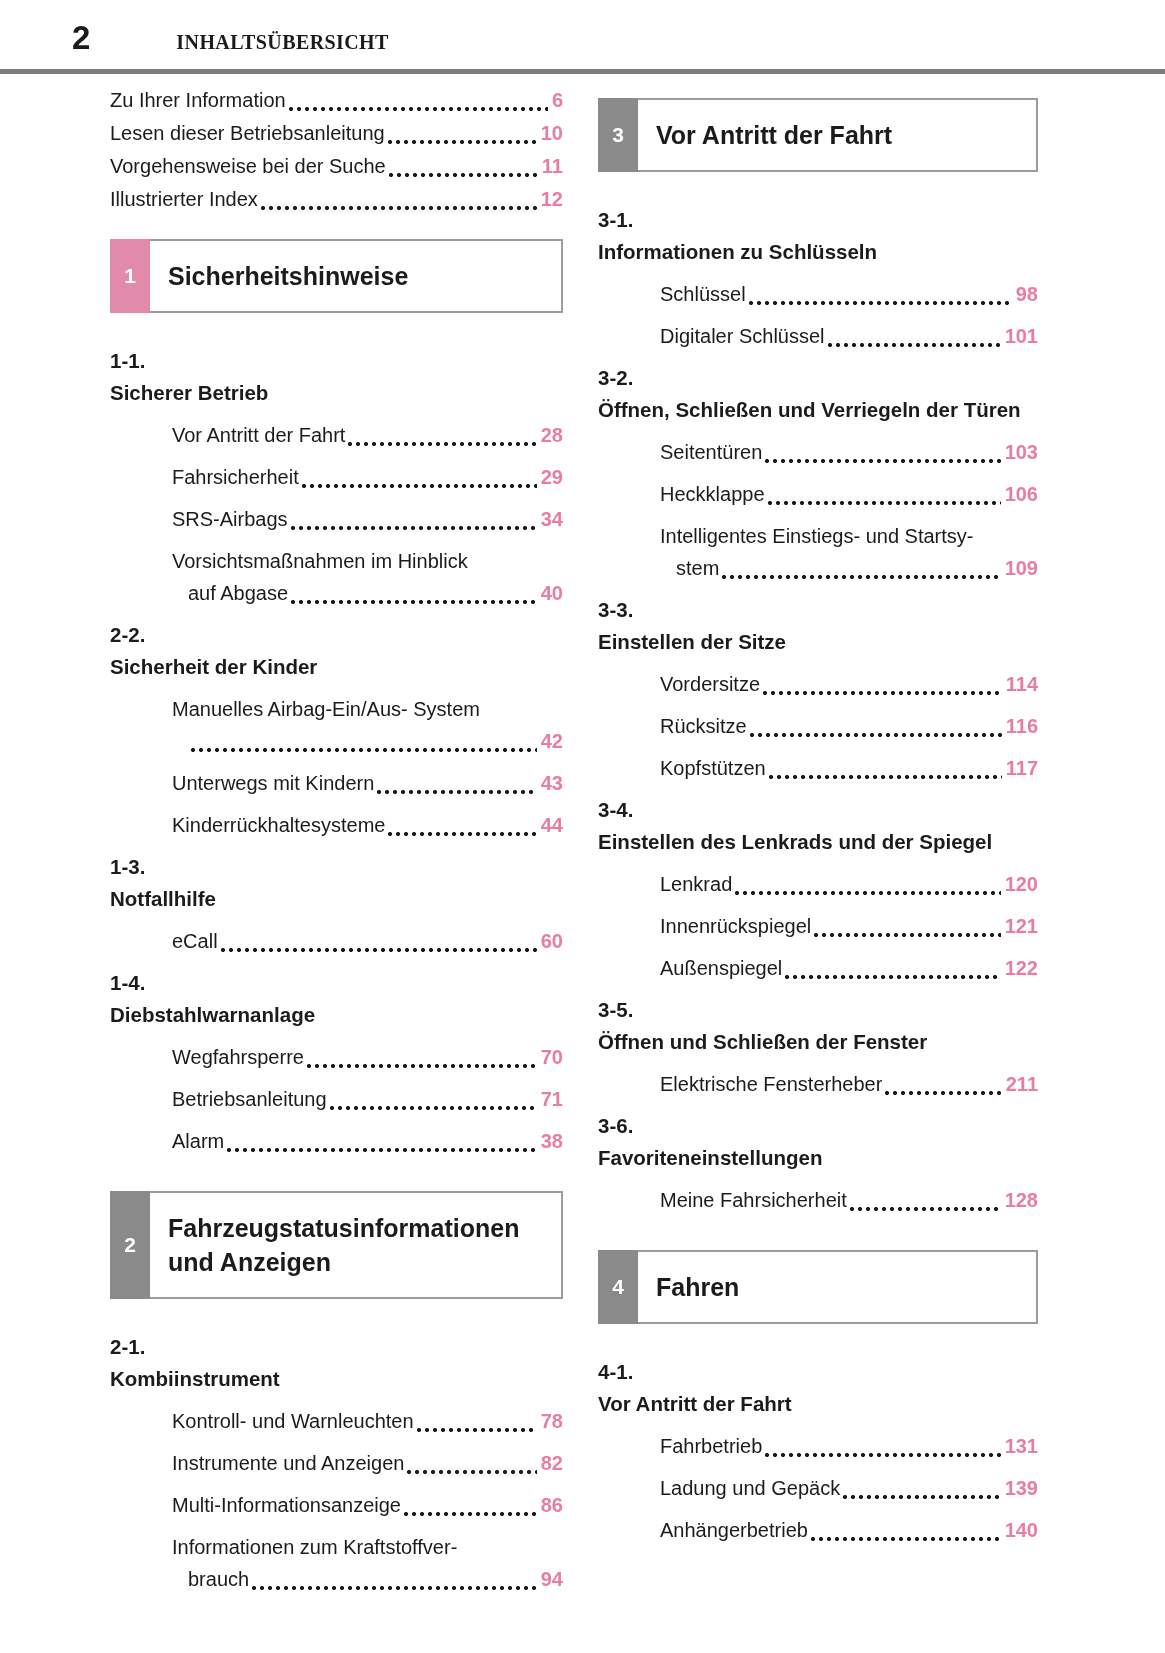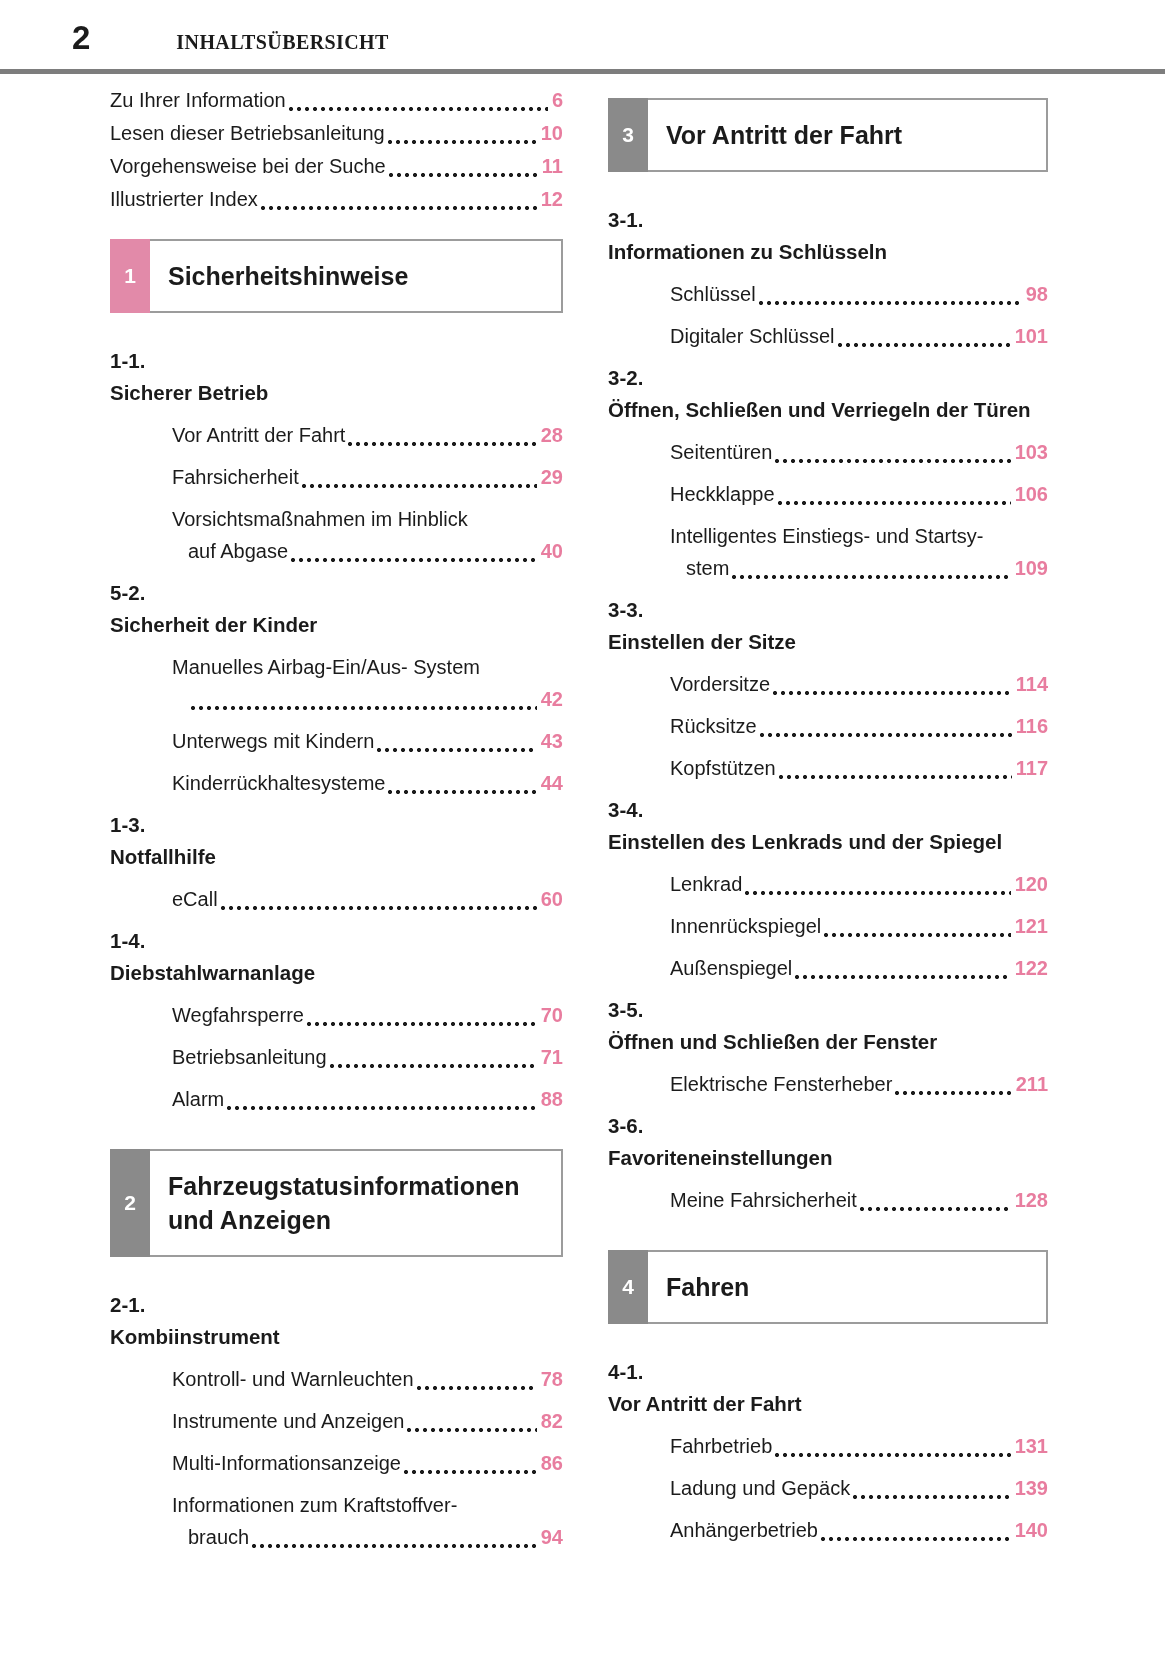--- a/index.html
+++ b/index.html
@@ -13,21 +13,21 @@
     overflow:hidden;position:relative;
   }
   
   .page-header{display:flex;align-items:baseline;padding:20px 0 0 72px;}
   .page-number{font-size:33px;font-weight:bold;line-height:36px;}
   .header-title{font-size:20px;font-weight:bold;margin-left:86px;letter-spacing:0.4px;font-family:Liberation Serif, serif;}
   .rule{height:5px;background:var(--rule);margin-top:13px;}
   
   .content{display:flex;padding:10px 0 0 110px;box-sizing:border-box;}
   .col{box-sizing:border-box;}
-  .col-left{width:453px;margin-right:45px;}
+  .col-left{width:453px;margin-right:35px;}
   .col-right{width:440px;padding-top:12px;}
   
   .toc-entry{font-size:20px;line-height:32px;margin-bottom:10px;}
   .front-block{margin-bottom:2px;}
   .front-block .toc-entry{margin-bottom:1px;}
   .section .toc-entry{margin-left:62px;}
   .entry-line{white-space:nowrap;}
   .entry-last{display:flex;align-items:baseline;}
   .cont{padding-left:16px;align-items:flex-end;}
   .entry-text{flex:none;white-space:nowrap;}
@@ -121,31 +121,38 @@
           </div>
         </div>
         <div class="toc-entry">
           <div class="entry-last">
             <span class="entry-text">Fahrsicherheit</span>
             <span class="leader"></span>
             <span class="page-num">29</span>
           </div>
         </div>
         <div class="toc-entry">
+          <div class="entry-last">
+            <span class="entry-text">SRS-Airbags</span>
+            <span class="leader"></span>
+            <span class="page-num">34</span>
+          </div>
+        </div>
+        <div class="toc-entry">
           <div class="entry-line">Vorsichtsmaßnahmen im Hinblick</div>
           <div class="entry-last cont">
             <span class="entry-text">auf Abgase</span>
             <span class="leader"></span>
             <span class="page-num">40</span>
           </div>
         </div>
       </div>
       <div class="section">
         <div class="section-heading">
-          <span class="section-num">5-2.</span>
+          <span class="section-num">2-2.</span>
           <span class="section-title">Sicherheit der Kinder</span>
         </div>
         <div class="toc-entry">
           <div class="entry-line">Manuelles Airbag-Ein/Aus- System</div>
           <div class="entry-last cont">
             <span class="entry-text"></span>
             <span class="leader"></span>
             <span class="page-num">42</span>
           </div>
         </div>
@@ -193,21 +200,21 @@
           <div class="entry-last">
             <span class="entry-text">Betriebsanleitung</span>
             <span class="leader"></span>
             <span class="page-num">71</span>
           </div>
         </div>
         <div class="toc-entry">
           <div class="entry-last">
             <span class="entry-text">Alarm</span>
             <span class="leader"></span>
-            <span class="page-num">88</span>
+            <span class="page-num">38</span>
           </div>
         </div>
       </div>
       <div class="chapter-header gray">
         <div class="chapter-num">2</div>
         <div class="chapter-title">Fahrzeugstatusinformationen und Anzeigen</div>
       </div>
       <div class="section">
         <div class="section-heading">
           <span class="section-num">2-1.</span>

